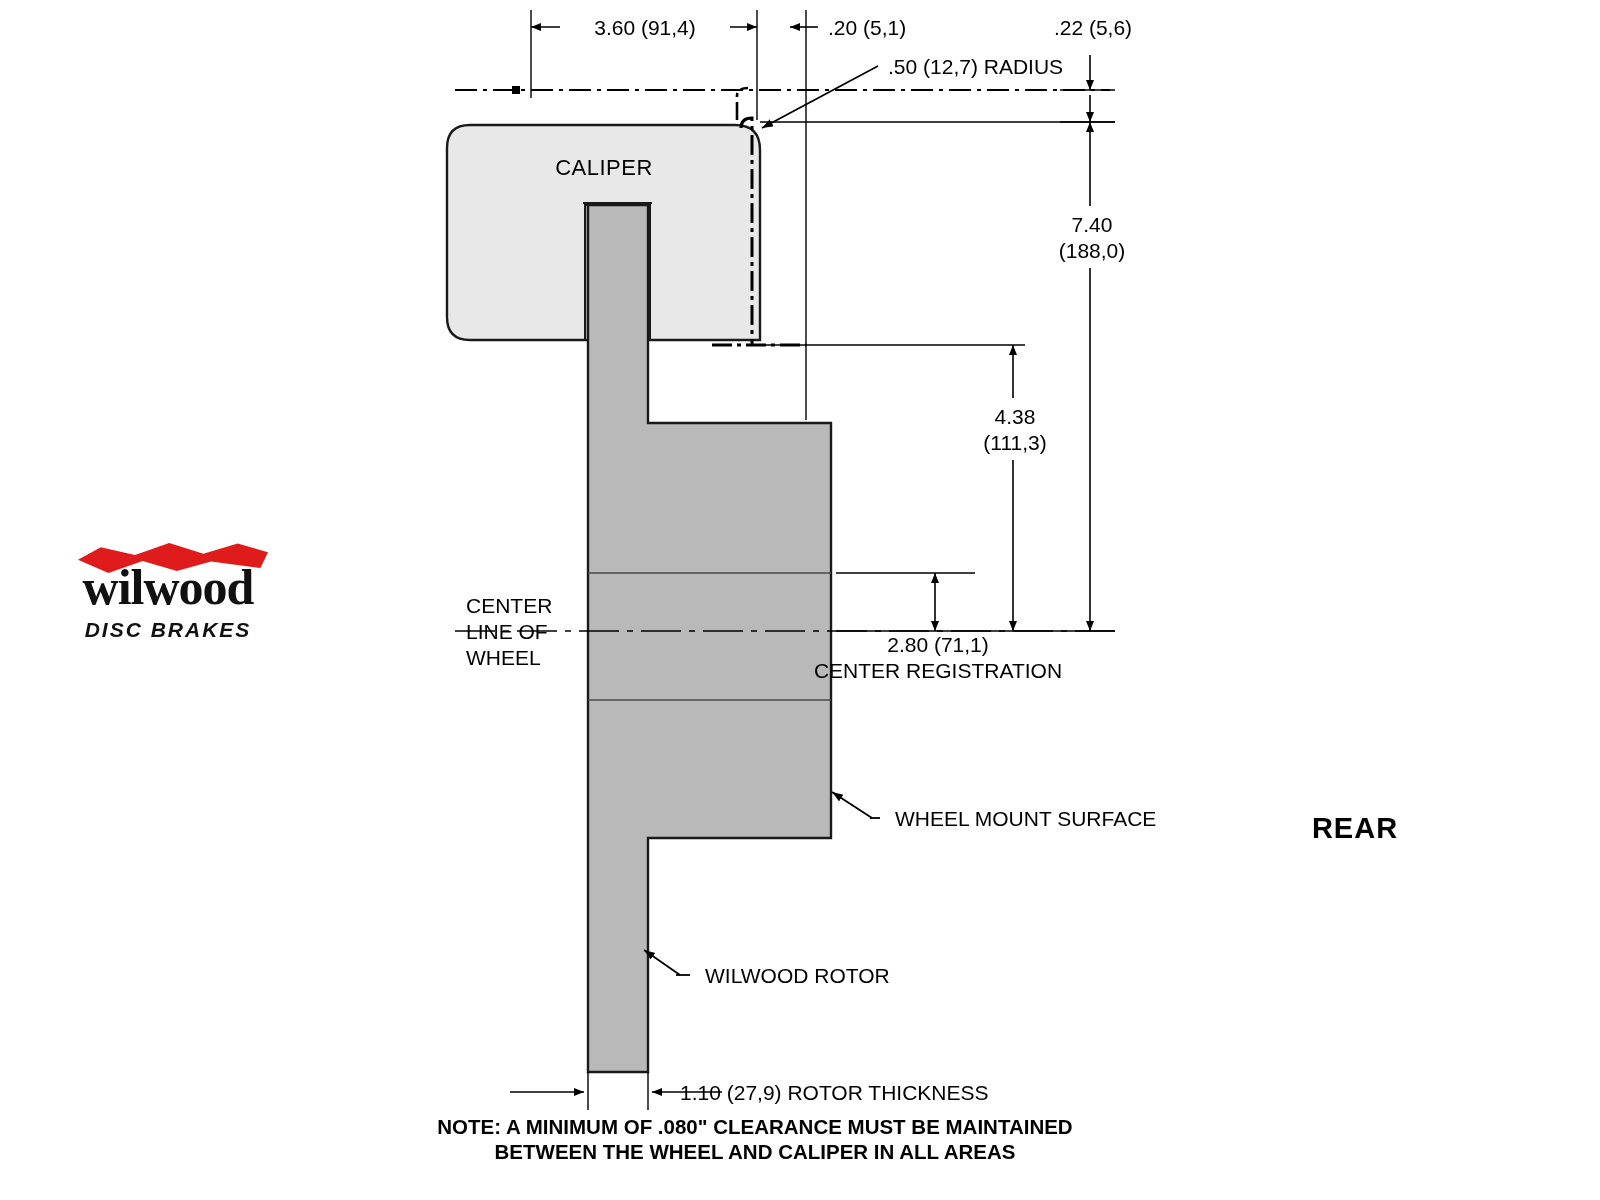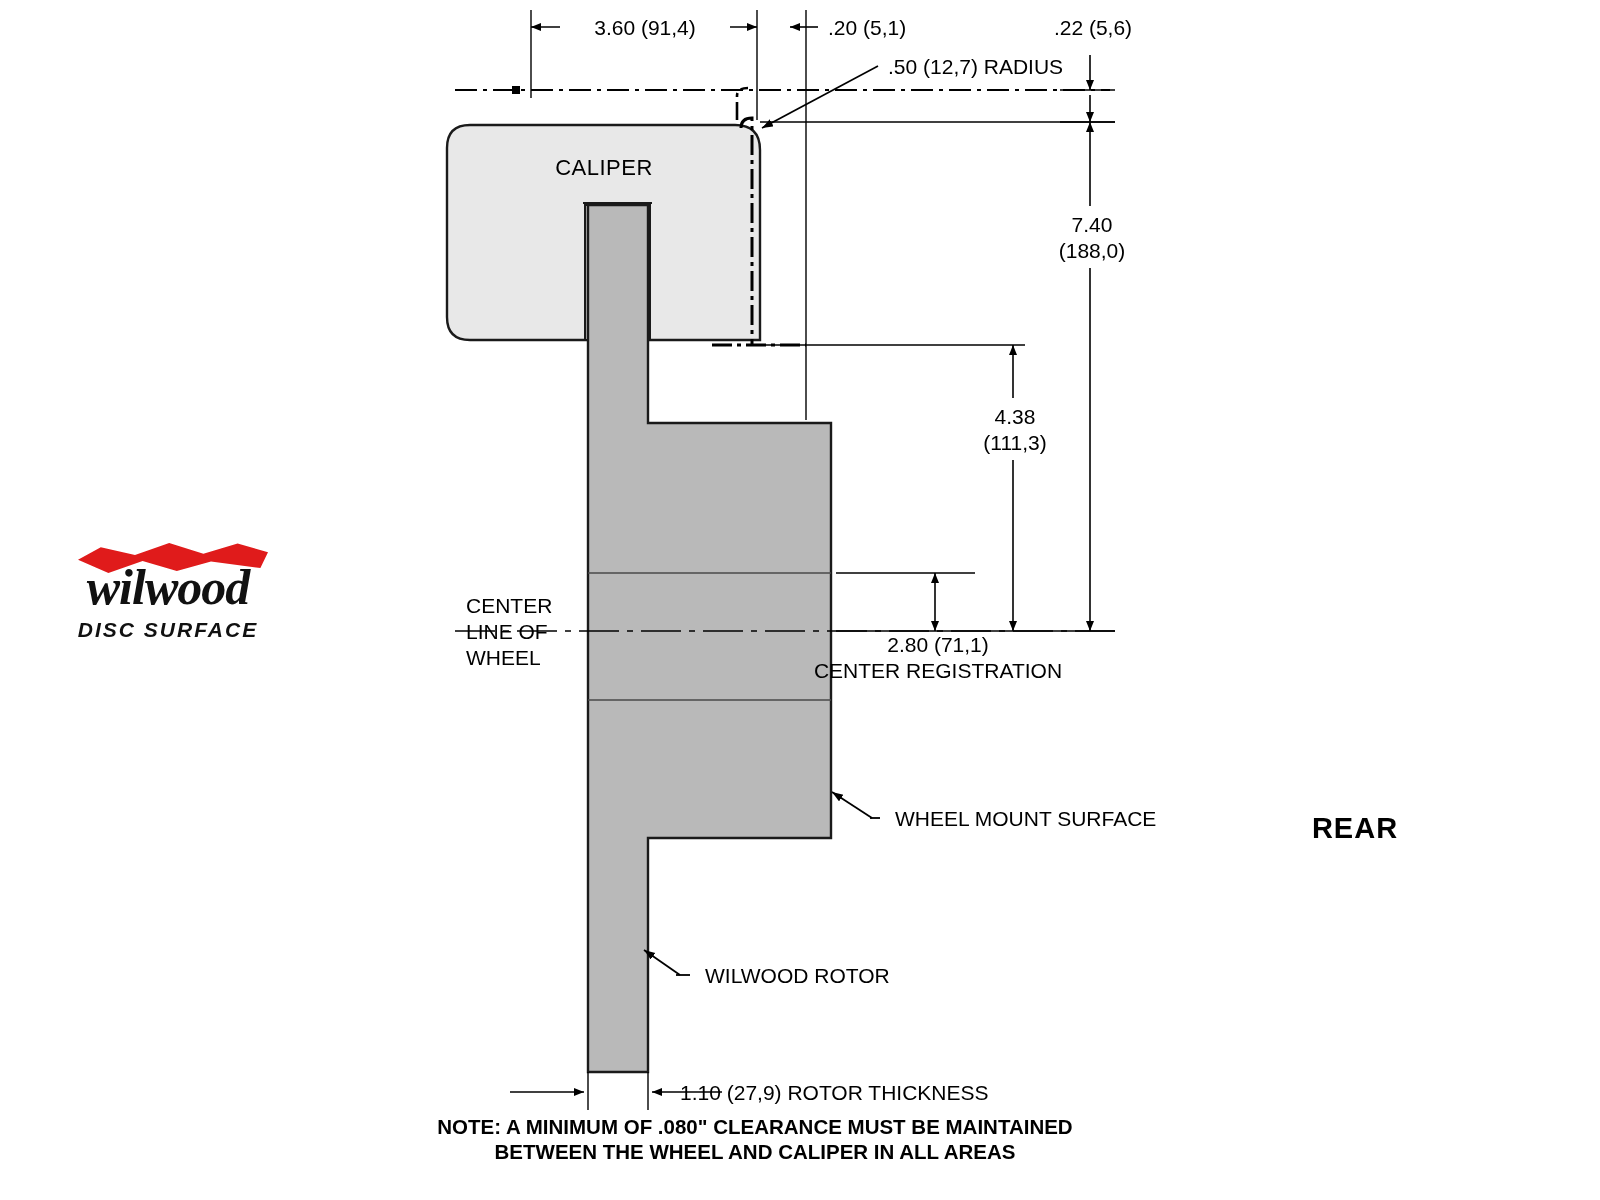--- a/index.html
+++ b/index.html
@@ -73,21 +73,20 @@
     background: #e01b1b;
     clip-path: polygon(0% 55%, 12% 20%, 30% 42%, 48% 8%, 66% 38%, 84% 10%, 100% 34%, 96% 78%, 70% 60%, 52% 86%, 34% 58%, 16% 92%);
   }
   .ww-word {
     position: absolute;
     left: 0px;
     top: 18px;
     width: 300px;
     text-align: center;
     font-family: "Liberation Serif", serif;
-    font-style: italic;
     font-weight: bold;
     font-size: 50px;
     letter-spacing: -1px;
     color: #111111;
   }
   .ww-sub {
     position: absolute;
     left: 0px;
     top: 78px;
     width: 300px;
@@ -271,17 +270,17 @@
 
     <text class="notetext" x="755" y="1134" text-anchor="middle" font-weight="bold">NOTE: A MINIMUM OF .080" CLEARANCE MUST BE MAINTAINED</text>
     <text class="notetext" x="755" y="1159" text-anchor="middle" font-weight="bold">BETWEEN THE WHEEL AND CALIPER IN ALL AREAS</text>
 
     <text class="reartext" x="1355" y="838" text-anchor="middle">REAR</text>
   </svg>
 
   <div class="wilwood-logo">
     <div class="ww-red"></div>
     <div class="ww-word">wilwood</div>
-    <div class="ww-sub">DISC SURFACE</div>
+    <div class="ww-sub">DISC BRAKES</div>
   </div>
 
 
 </div>
 
 </body></html>

